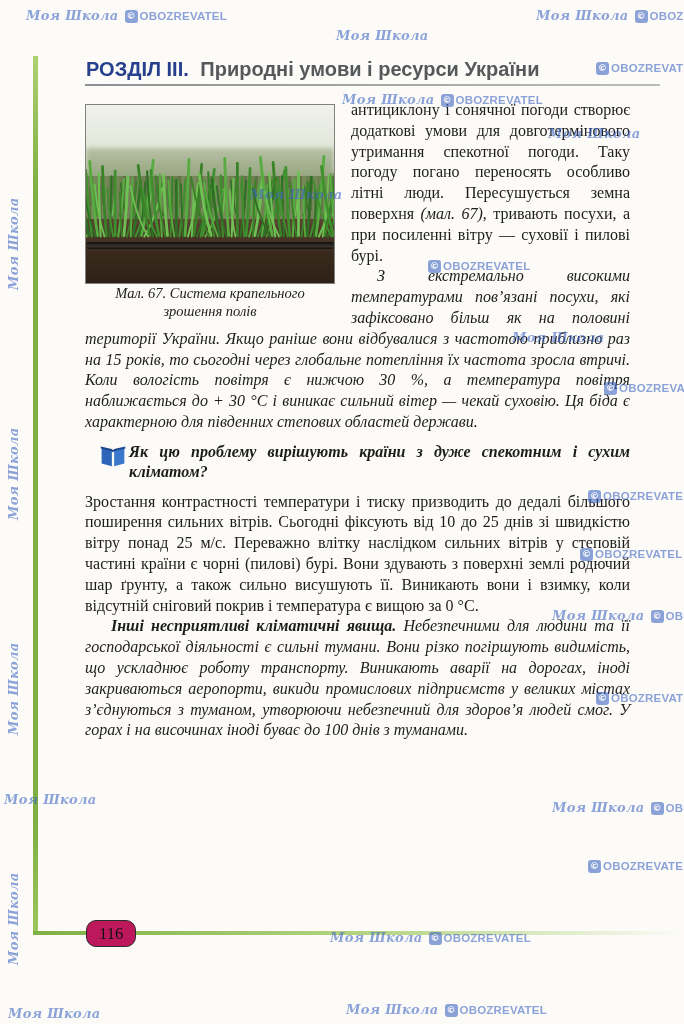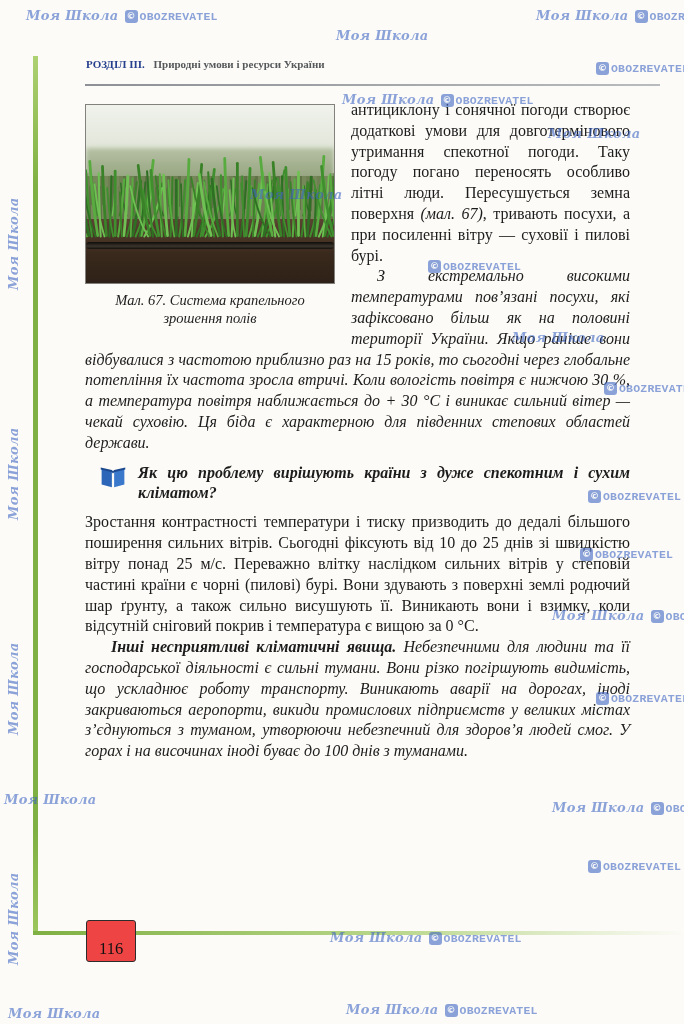--- a/index.html
+++ b/index.html
@@ -13,21 +13,21 @@
   .green-bar-v {
     position:absolute; left:33px; top:56px; width:5px; height:879px; z-index:2;
     background:linear-gradient(to bottom,#aed172,#7fb043 15%,#7fb043 88%,#9cc75e);
   }
   .green-bar-h {
     position:absolute; left:33px; top:931px; right:0; height:4px; z-index:2;
     background:linear-gradient(to right,#7fb043,#b9d78a 55%,rgba(230,240,215,0));
   }
   
   .header { position:absolute; left:86px; top:58px; right:24px; z-index:3;
-    font-family:Liberation Serif, serif; font-size:11px; white-space:nowrap; }
+    font-family:Liberation Sans, sans-serif; font-size:20px; white-space:nowrap; }
   .header .chapter { font-weight:bold; color:#27408e; margin-right:6px; }
   .header .chap-title { font-weight:600; color:#55595c; }
   .header-rule { position:absolute; left:85px; right:24px; top:84px; height:2px; z-index:3;
     background:linear-gradient(to right,#8d9094,#b9bcbe); }
   
   .content { position:absolute; left:85px; right:54px; top:100px; z-index:3;
     font-size:16px; line-height:1.3; text-align:justify; }
   .content p { margin:0; }
   .content p.indent { text-indent:26px;font-style:italic; }
   .fig-ref { font-style:italic; }
@@ -39,39 +39,39 @@
     background:linear-gradient(#f0f2ec,#d9dfce); }
   .ph-trees { position:absolute; left:0; right:0; top:24%; height:18%;
     background:linear-gradient(#b6c1a4,#94a37f); filter:blur(2px); }
   .ph-field { position:absolute; left:0; right:0; top:40%; height:30%;
     background:repeating-linear-gradient(93deg,#6f815290 0 4px,#55683d90 4px 7px,#7d8f5e90 7px 11px),#6e8053; }
   .ph-soil  { position:absolute; left:0; right:0; bottom:0; height:36%;
     background:linear-gradient(#5a4331,#39291c 55%,#2e2117); }
   .ph-pipe  { position:absolute; left:0; right:0; bottom:19%; height:7px; border-radius:3px;
     background:linear-gradient(#0e0c09,#3b352c 60%,#14110d); }
   .ph-blades { position:absolute; left:0; top:0; width:100%; height:100%; }
-  .fig-caption { margin-top:7px; text-align:center; font-style:italic; font-size:14.5px; line-height:1.25; color:#222; }
-  
-  .question { display:flex; gap:11px; margin:9px 0 9px 0; align-items:flex-start; }
+  .fig-caption { text-align:center; font-style:italic; font-size:14.5px; line-height:1.25; color:#222; }
+  
+  .question { display:flex; gap:2px; margin:9px 0 9px 0; align-items:flex-start; }
   .q-icon { flex:0 0 28px; width:28px; height:25px; margin-left:14px; margin-top:2px; }
   .q-text { font-weight:bold; font-style:italic; font-size:16px; line-height:1.28; text-align:justify; }
   
   .page-num-box { position:absolute; left:86px; top:920px; z-index:4;
-    background:#ef4444; border:1.6px solid #2c2c2c; border-radius:3px;
-    padding:18px 12px 2px; font-size:16.5px; color:#111; }
+    background:#be185d; border:1.6px solid #2c2c2c; border-radius:10px;
+    padding:3px 12px 2px; font-size:16.5px; color:#111; }
   
   .wm { position:absolute; z-index:6; pointer-events:none; opacity:.58; white-space:nowrap; }
   .wm-school { color:#3b63c4; font-style:italic; font-weight:bold; font-size:13px;
     font-family:"DejaVu Serif", serif; letter-spacing:.3px; }
   .wm-cbox { display:inline-block; width:13px; height:13px; line-height:13px; background:#3b63c4;
     color:#fff; font-size:9px; text-align:center; border-radius:3px; font-style:normal;
     font-family:"DejaVu Sans", sans-serif; vertical-align:middle; margin:0 2px 0 6px; font-weight:bold; }
   .wm-oboz .wm-cbox { margin-left:0; }
   .wm-brand { color:#3b63c4; font-weight:bold; font-size:11.5px;
-    font-family:Liberation Mono, monospace; vertical-align:middle; letter-spacing:.2px; }
+    font-family:Liberation Sans, sans-serif; vertical-align:middle; letter-spacing:.2px; }
   .wm-vert { transform:rotate(-90deg); transform-origin:left top; }
 </style>
 </head>
 <body>
 
 <div class="page">
 
   <div class="green-bar-v"></div>
   <div class="green-bar-h"></div>
 

